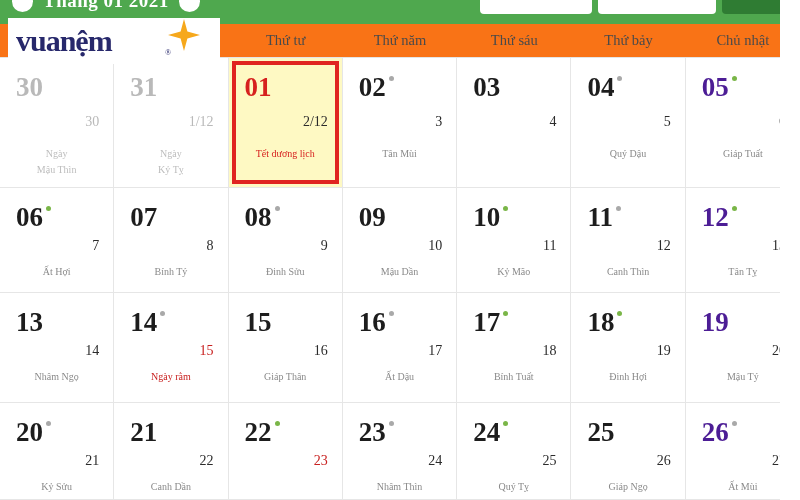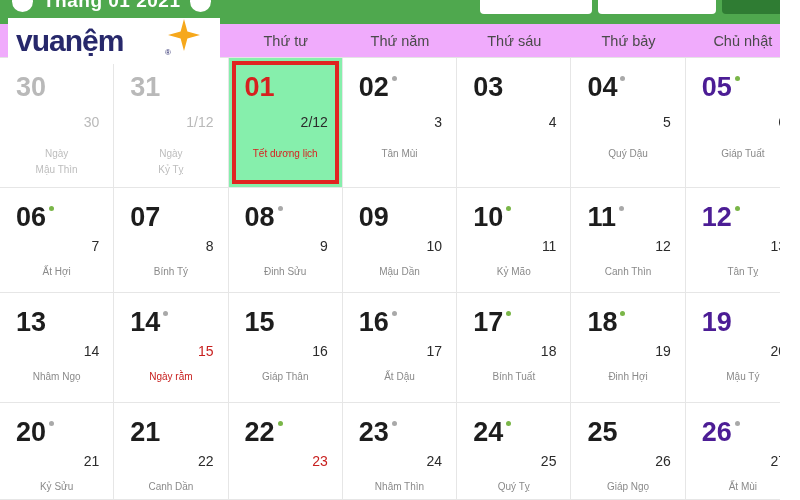--- a/index.html
+++ b/index.html
@@ -10,20 +10,21 @@
     overflow: hidden;
     font-family: "Liberation Sans", sans-serif;
     background: #ffffff;
   }
 
   #app {
     position: relative;
     width: 780px;
     height: 500px;
     overflow: hidden;
+    font-family: Liberation Serif, serif;
   }
 
   
   .topbar {
     position: absolute;
     top: -22px;
     left: 0;
     width: 800px;
     height: 46px;
     background: #4fa84e;
@@ -73,21 +74,21 @@
   }
 
   
   .weekhead {
     position: absolute;
     top: 24px;
     left: 0;
     width: 800px;
     height: 34px;
     display: flex;
-    background: #f0abfc;
+    background: #f97316;
     border-bottom: 1px solid #e4e4e4;
   }
   .weekhead-cell {
     flex: 1 1 0;
     display: flex;
     align-items: center;
     justify-content: center;
     font-size: 14.5px;
     color: #4a4a4a;
     white-space: nowrap;
@@ -202,21 +203,21 @@
   
   .grid > .cell.r2 .lunar,
   .grid > .cell.r3 .lunar,
   .grid > .cell.r4 .lunar { top: 50px; }
   .grid > .cell.r2 .ganzhi,
   .grid > .cell.r3 .ganzhi,
   .grid > .cell.r4 .ganzhi { top: 76px; }
 
   
   .cell.selected {
-    background: #86efac;
+    background: #fef9c3;
   }
   .sel-frame {
     position: absolute;
     left: 3px;
     top: 3px;
     right: 3px;
     bottom: 3px;
     border: 4px solid #e02420;
     pointer-events: none;
   }

